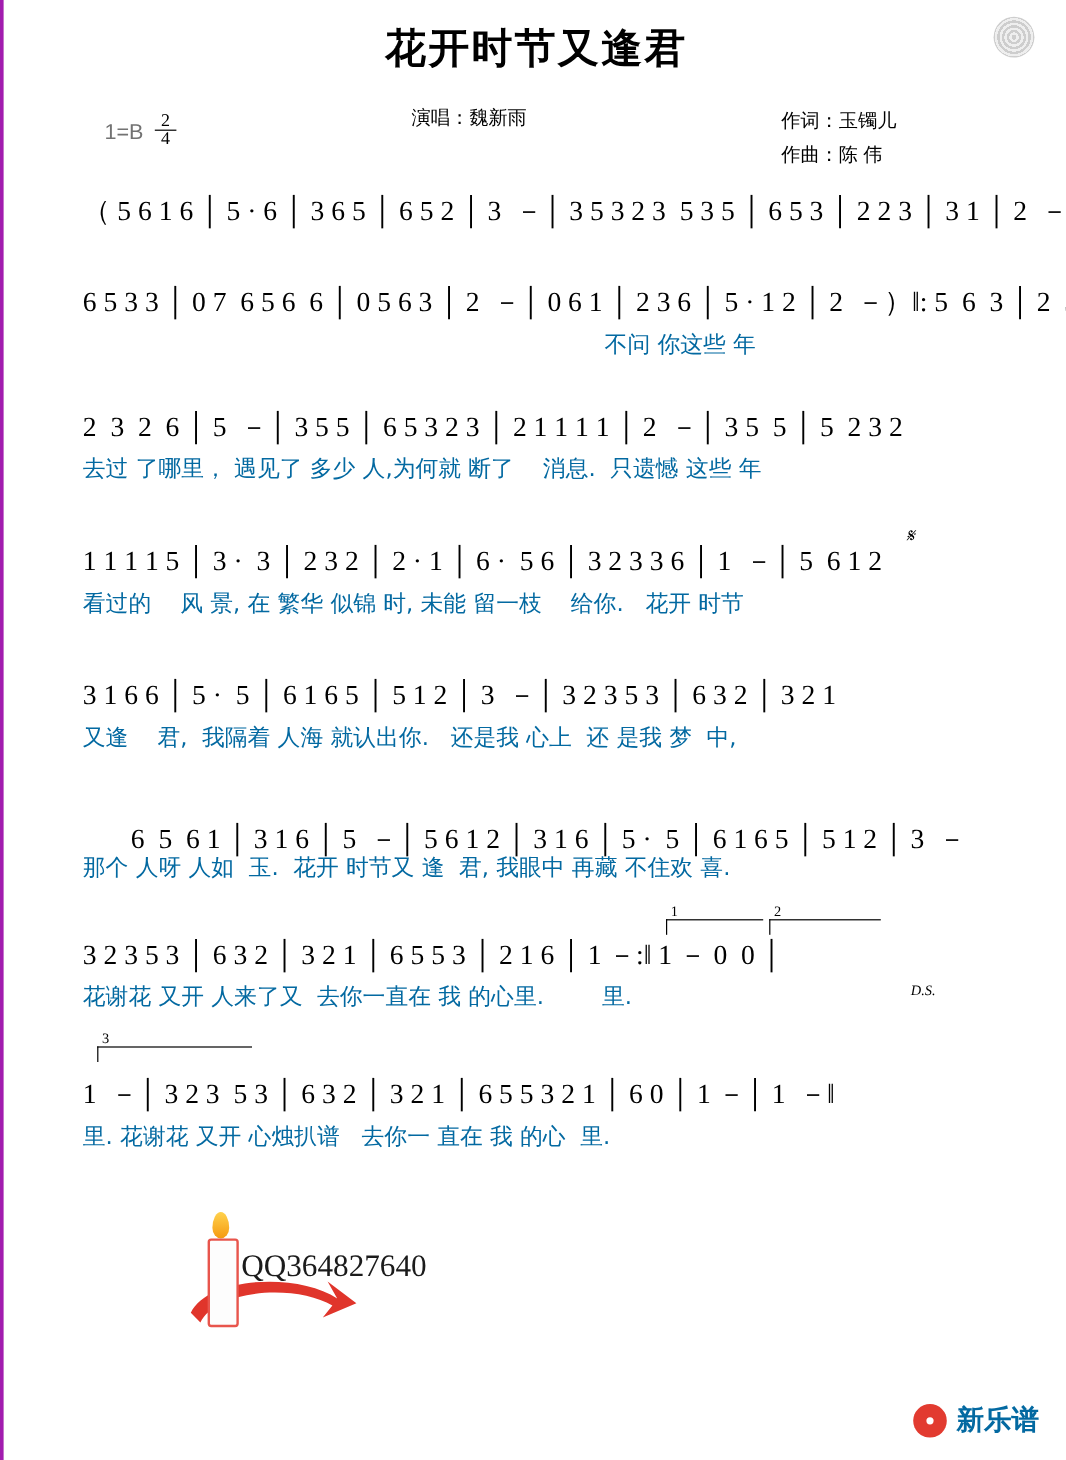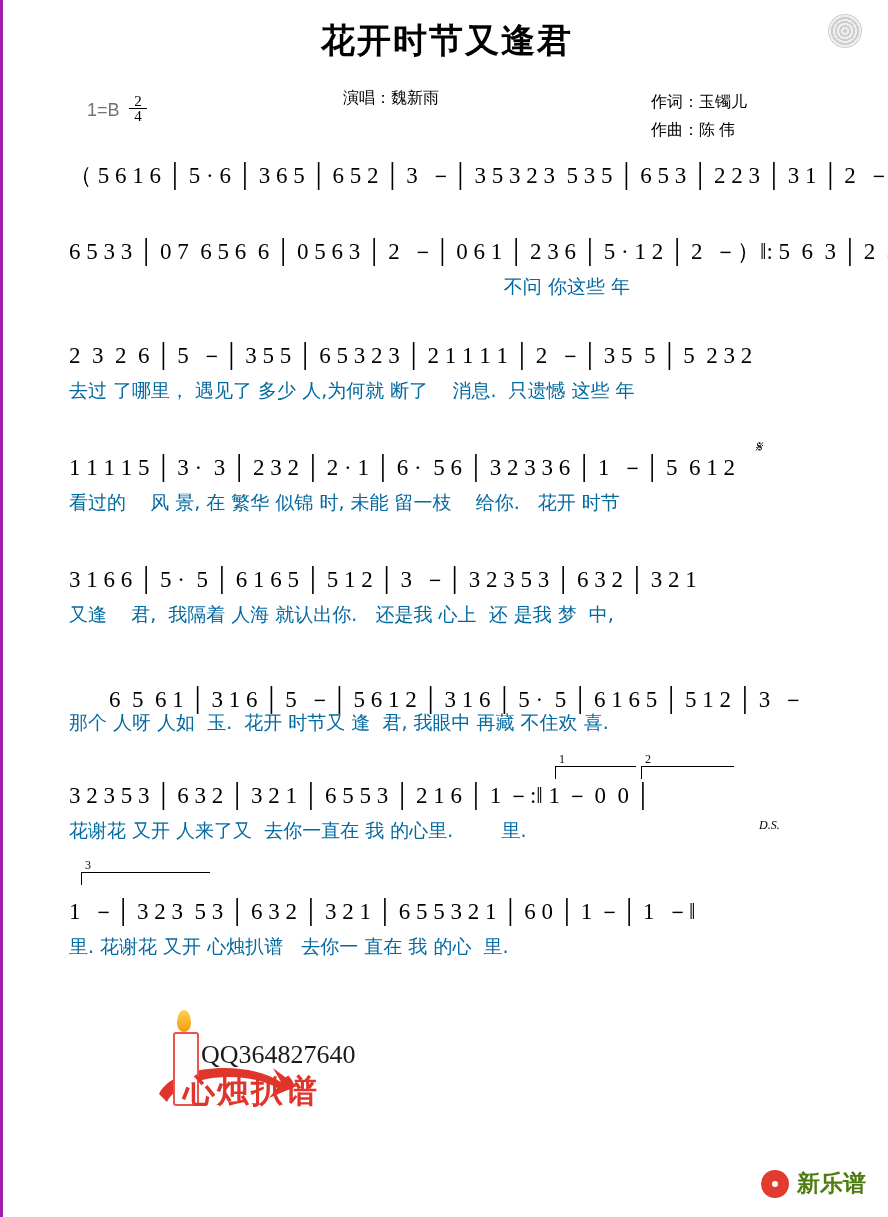--- a/index.html
+++ b/index.html
@@ -27,21 +27,21 @@
   }
   .singer{
     position:absolute;left:340px;top:88px;
     font-size:16px;color:#000;
     font-family:"DejaVu Sans", sans-serif;
   }
   .credits{
     position:absolute;left:648px;top:88px;
     font-size:16px;color:#000;
     line-height:28px;
-    font-family:Liberation Serif, serif;
+    font-family:Liberation Sans, sans-serif;
   }
   .keysig{
     position:absolute;left:84px;top:100px;
     font-size:18px;color:#737373;
     font-family:Liberation Sans, sans-serif;
   }
   .meter{
     position:absolute;left:126px;top:94px;
     font-size:15px;line-height:14px;text-align:center;
     width:18px;
@@ -119,21 +119,21 @@
   }
   .brand .disc{
     width:28px;height:28px;border-radius:50%;
     background:#e23b30;position:relative;
   }
   .brand .disc:after{
     content:"";position:absolute;left:11px;top:11px;width:6px;height:6px;
     border-radius:50%;background:#fff;
   }
   .brand .bname{
-    font-size:23px;font-weight:bold;color:#4d7c0f;
+    font-size:23px;font-weight:bold;color:#0369a1;
     font-family:"DejaVu Sans", sans-serif;
     text-align:center;
   }
   .disc-logo{
     position:absolute;right:26px;top:14px;width:34px;height:34px;
     border-radius:50%;
     background:repeating-radial-gradient(circle at center,#bdbdbd 0 2px,#e9e9e9 2px 4px);
     opacity:.75;
   }
 </style>
@@ -211,21 +211,20 @@
 
   <div class="wm">
     <svg class="swoosh" viewBox="0 0 150 60">
       <path d="M6 36 C 20 6, 95 2, 128 24 L 120 10 L 144 28 L 116 40 L 124 30 C 94 12, 28 16, 14 44 Z" fill="#e0352b"></path>
     </svg>
     <div class="candle">
       <div class="flame"></div>
       <div class="body"></div>
     </div>
     <div class="qq">QQ364827640</div>
-    <div class="redtext">心烛扒谱</div>
   </div>
 
   <div class="brand">
     <div class="disc"></div>
     <div class="bname">新乐谱</div>
   </div>
 
 </div>
 
 </body></html>

